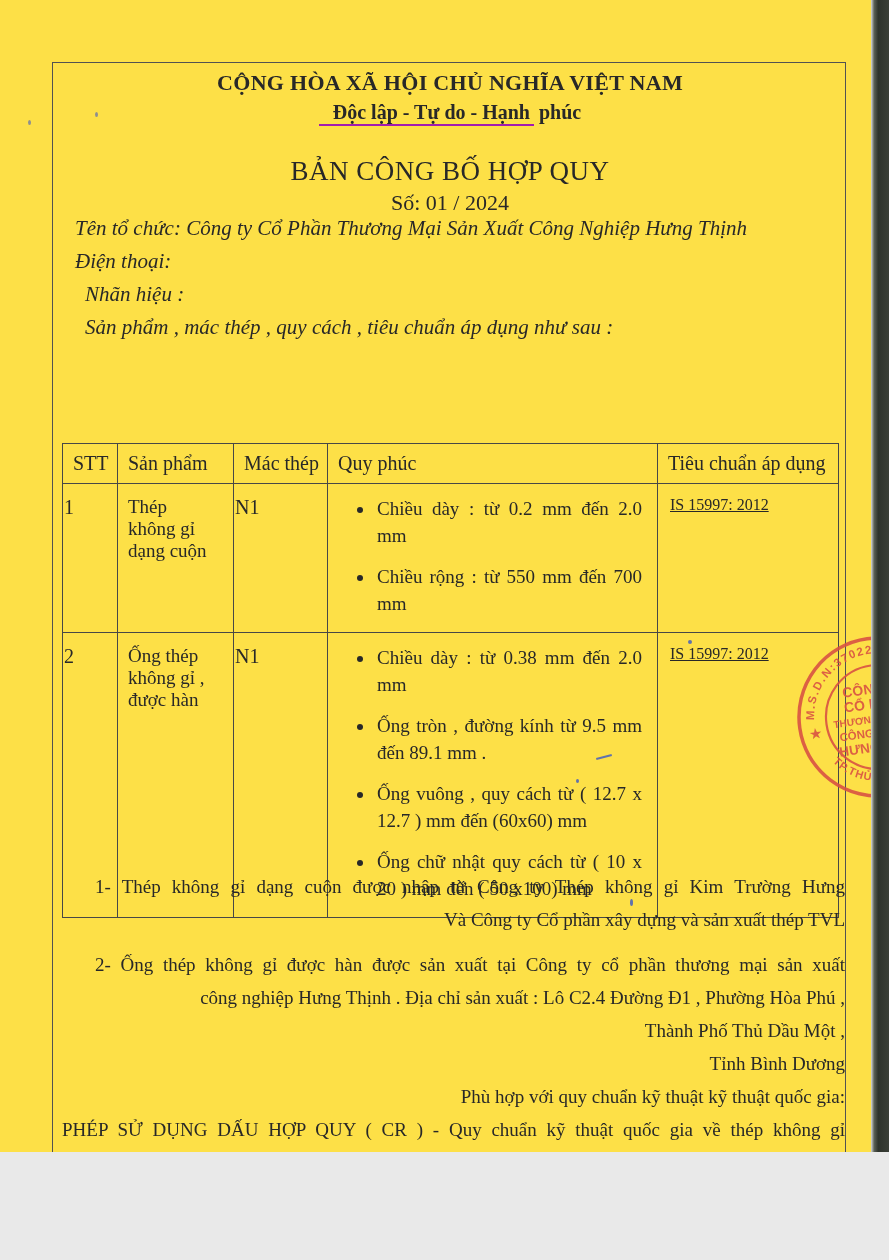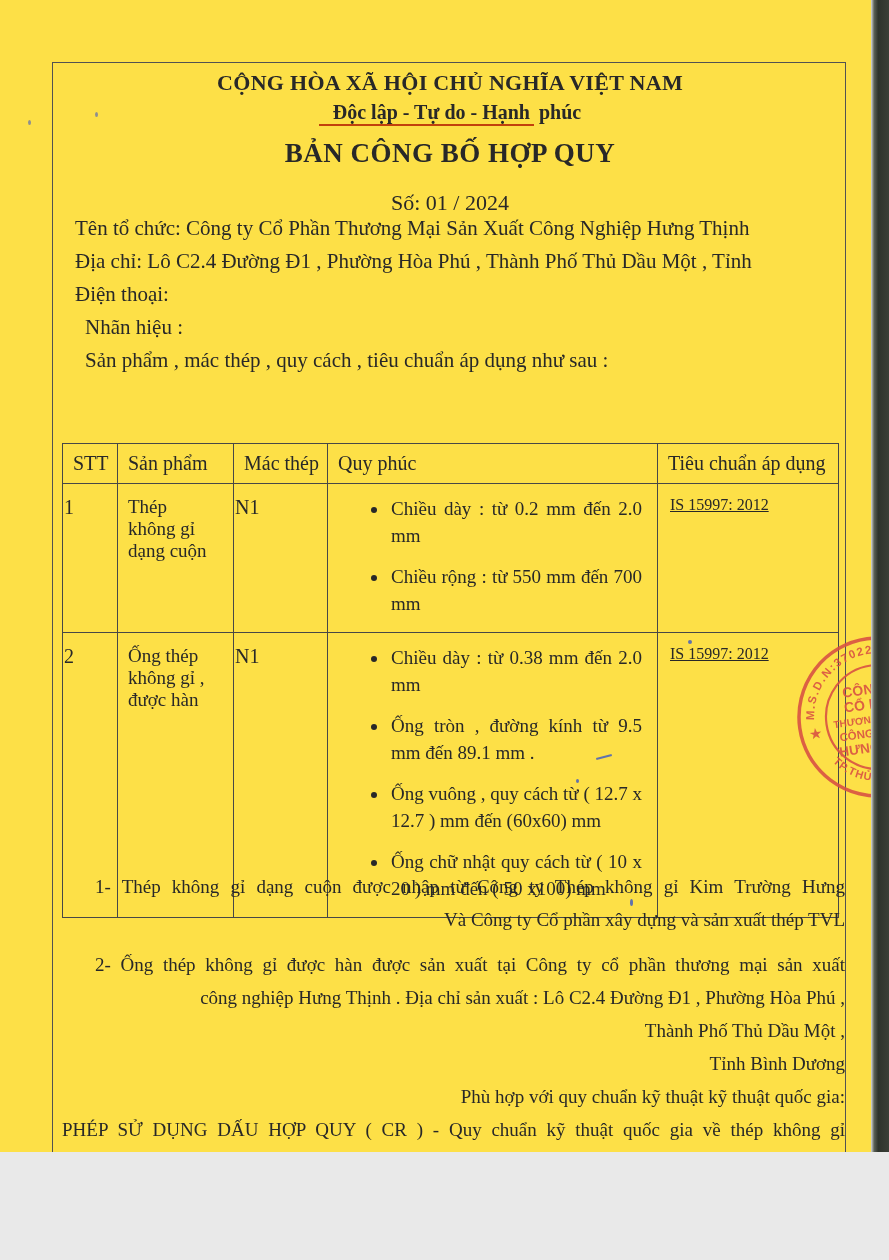--- a/index.html
+++ b/index.html
@@ -31,45 +31,45 @@
   .speck.gray{width:3px;height:5px;background:#8f8f8f;}
   .speck.blue{background:var(--ink-blue,#3a56c5);opacity:.8;}
   .blue-dash{
     position:absolute;left:596px;top:756px;width:16px;height:2px;
     background:var(--ink-blue,#3a56c5);transform:rotate(-14deg);opacity:.8;z-index:6;
   }
   
   .head-center{position:absolute;left:52px;width:796px;text-align:center;}
   .h-country{top:70px;font-size:22px;font-weight:bold;letter-spacing:.3px;}
   .h-motto{top:101px;font-size:20px;font-weight:bold;}
-  .h-motto .u{border-bottom:2px solid #c2410c;padding:0 4px 1px 14px;}
+  .h-motto .u{border-bottom:2px solid #a21caf;padding:0 4px 1px 14px;}
   .h-motto .tail{margin-left:5px;}
-  .h-title{top:138px;font-size:27px;font-weight:bold;letter-spacing:.5px;}
+  .h-title{top:156px;font-size:27px;font-weight:normal;letter-spacing:.5px;}
   .h-number{top:190px;font-size:22px;}
   
   .org{position:absolute;left:62px;top:212px;width:783px;font-size:21px;line-height:33px;}
-  .org .ln{padding-left:13px;}
+  .org .ln{padding-left:13px;font-style:italic;}
   .org .ln.ind{padding-left:23px;}
   .org .bold{font-weight:bold;}
   
   table.spec{
     position:absolute;left:62px;top:443px;width:776px;
     border-collapse:collapse;table-layout:fixed;
     font-size:20px;color:#282828;
   }
   table.spec th,table.spec td{
     border:1.6px solid #474747;vertical-align:top;font-weight:normal;
     text-align:left;box-sizing:border-box;
   }
   table.spec th{height:40px;vertical-align:middle;padding:0 4px 0 10px;white-space:nowrap;}
   th.c-stt,td.c-stt{text-align:center;}
   td.c-stt{padding-top:12px;}
   td.c-prod{padding:12px 20px 0 10px;text-align:justify;font-size:19px;}
   td.c-grade{text-align:center;padding-top:12px;}
-  td.c-spec ul{margin:10px 14px 0 60px;padding:0;}
+  td.c-spec ul{margin:10px 14px 0 46px;padding:0;}
   td.c-spec li{
     margin-bottom:14px;text-align:justify;font-size:19px;line-height:27px;
     padding-left:2px;
   }
   td.c-std{padding:12px 4px 0 12px;font-size:16px;text-decoration:underline;}
   tr.r1{height:100px;}
   tr.r2{height:230px;}
   
   .notes{position:absolute;left:62px;top:858px;width:783px;font-size:19px;line-height:33px;}
   .notes .ln{height:33px;overflow:visible;text-align:right;}
@@ -95,21 +95,20 @@
 
   <div class="head-center h-country">CỘNG HÒA XÃ HỘI CHỦ NGHĨA VIỆT NAM</div>
   <div class="head-center h-motto">
     <span class="u">Độc lập - Tự do - Hạnh</span><span class="tail">phúc</span>
   </div>
   <div class="head-center h-title">BẢN CÔNG BỐ HỢP QUY</div>
   <div class="head-center h-number">Số: 01 / 2024</div>
 
   <div class="org">
     <div class="ln">Tên tổ chức: Công ty Cổ Phần Thương Mại Sản Xuất Công Nghiệp Hưng Thịnh</div>
-    <div class="ln">Địa chỉ: Lô C2.4 Đường Đ1 , Phường Hòa Phú , Thành Phố Thủ Dầu Một , Tỉnh</div>
     <div class="ln">Điện thoại:</div>
     <div class="ln ind">Nhãn hiệu :</div>
     <div class="ln ind">Sản phẩm , mác thép , quy cách , tiêu chuẩn áp dụng như sau :</div>
   </div>
 
   <table class="spec">
     <colgroup>
       <col style="width:55px">
         <col style="width:116px">
         <col style="width:94px">

